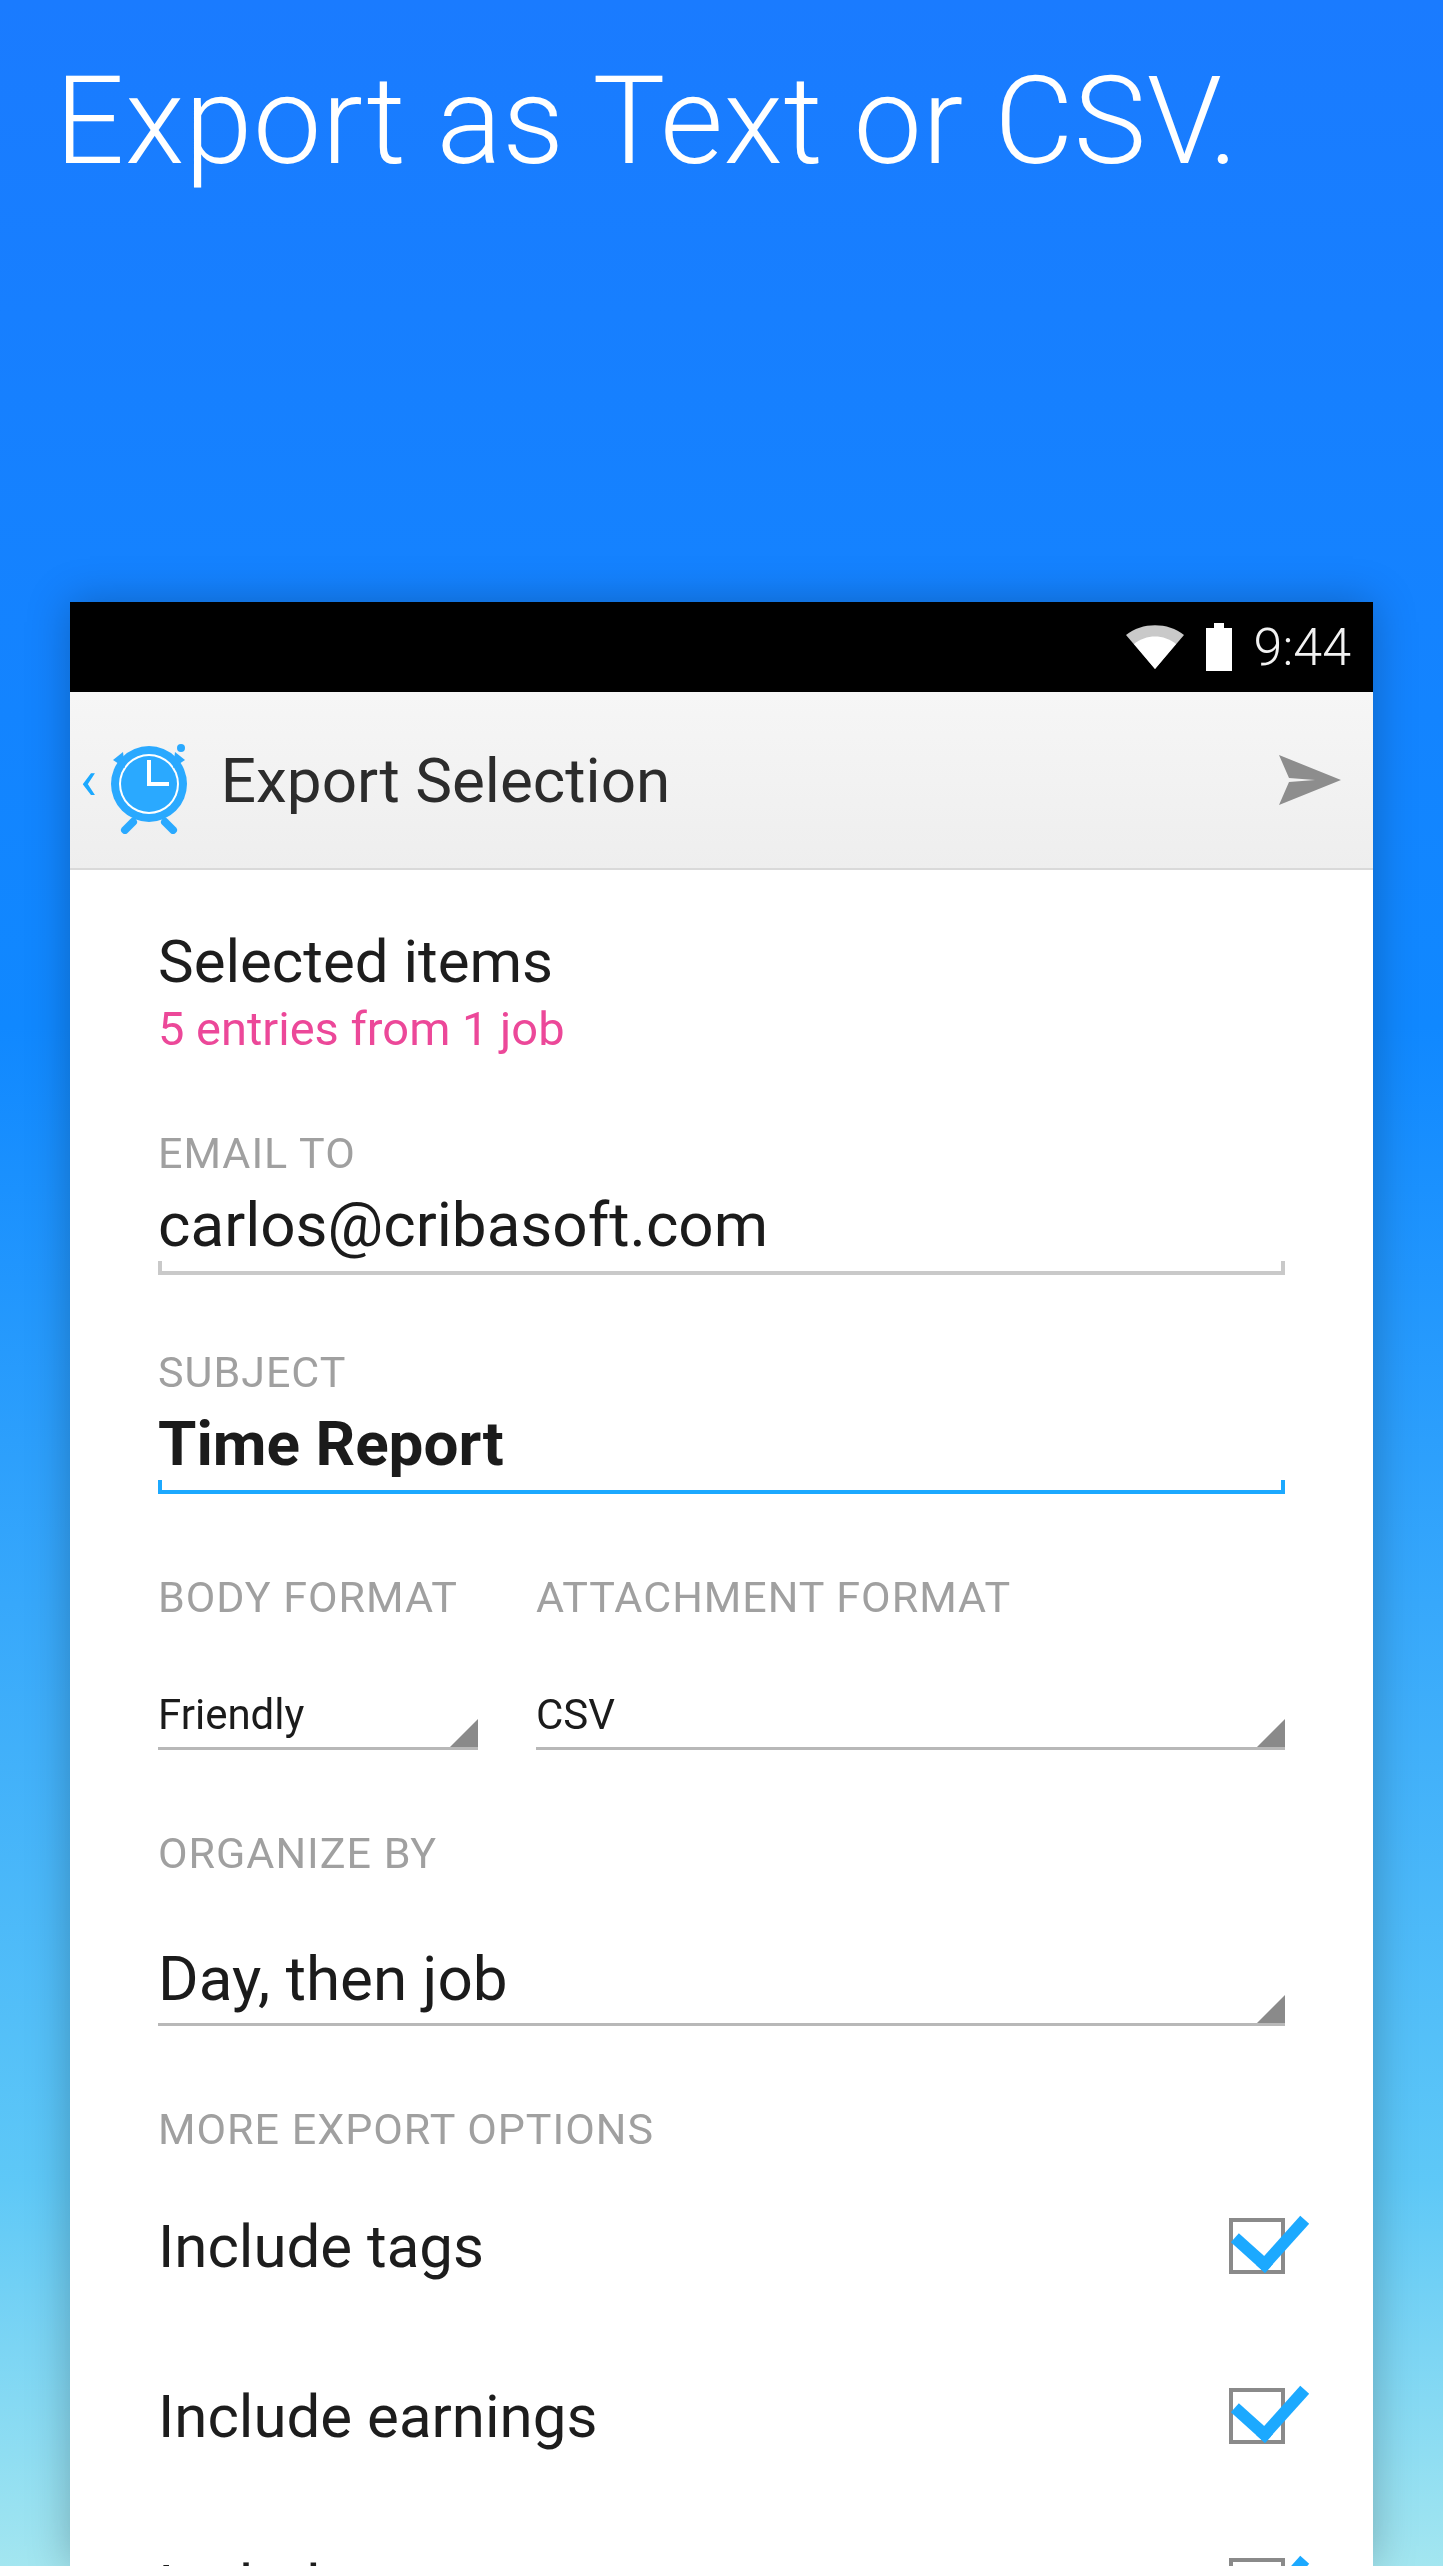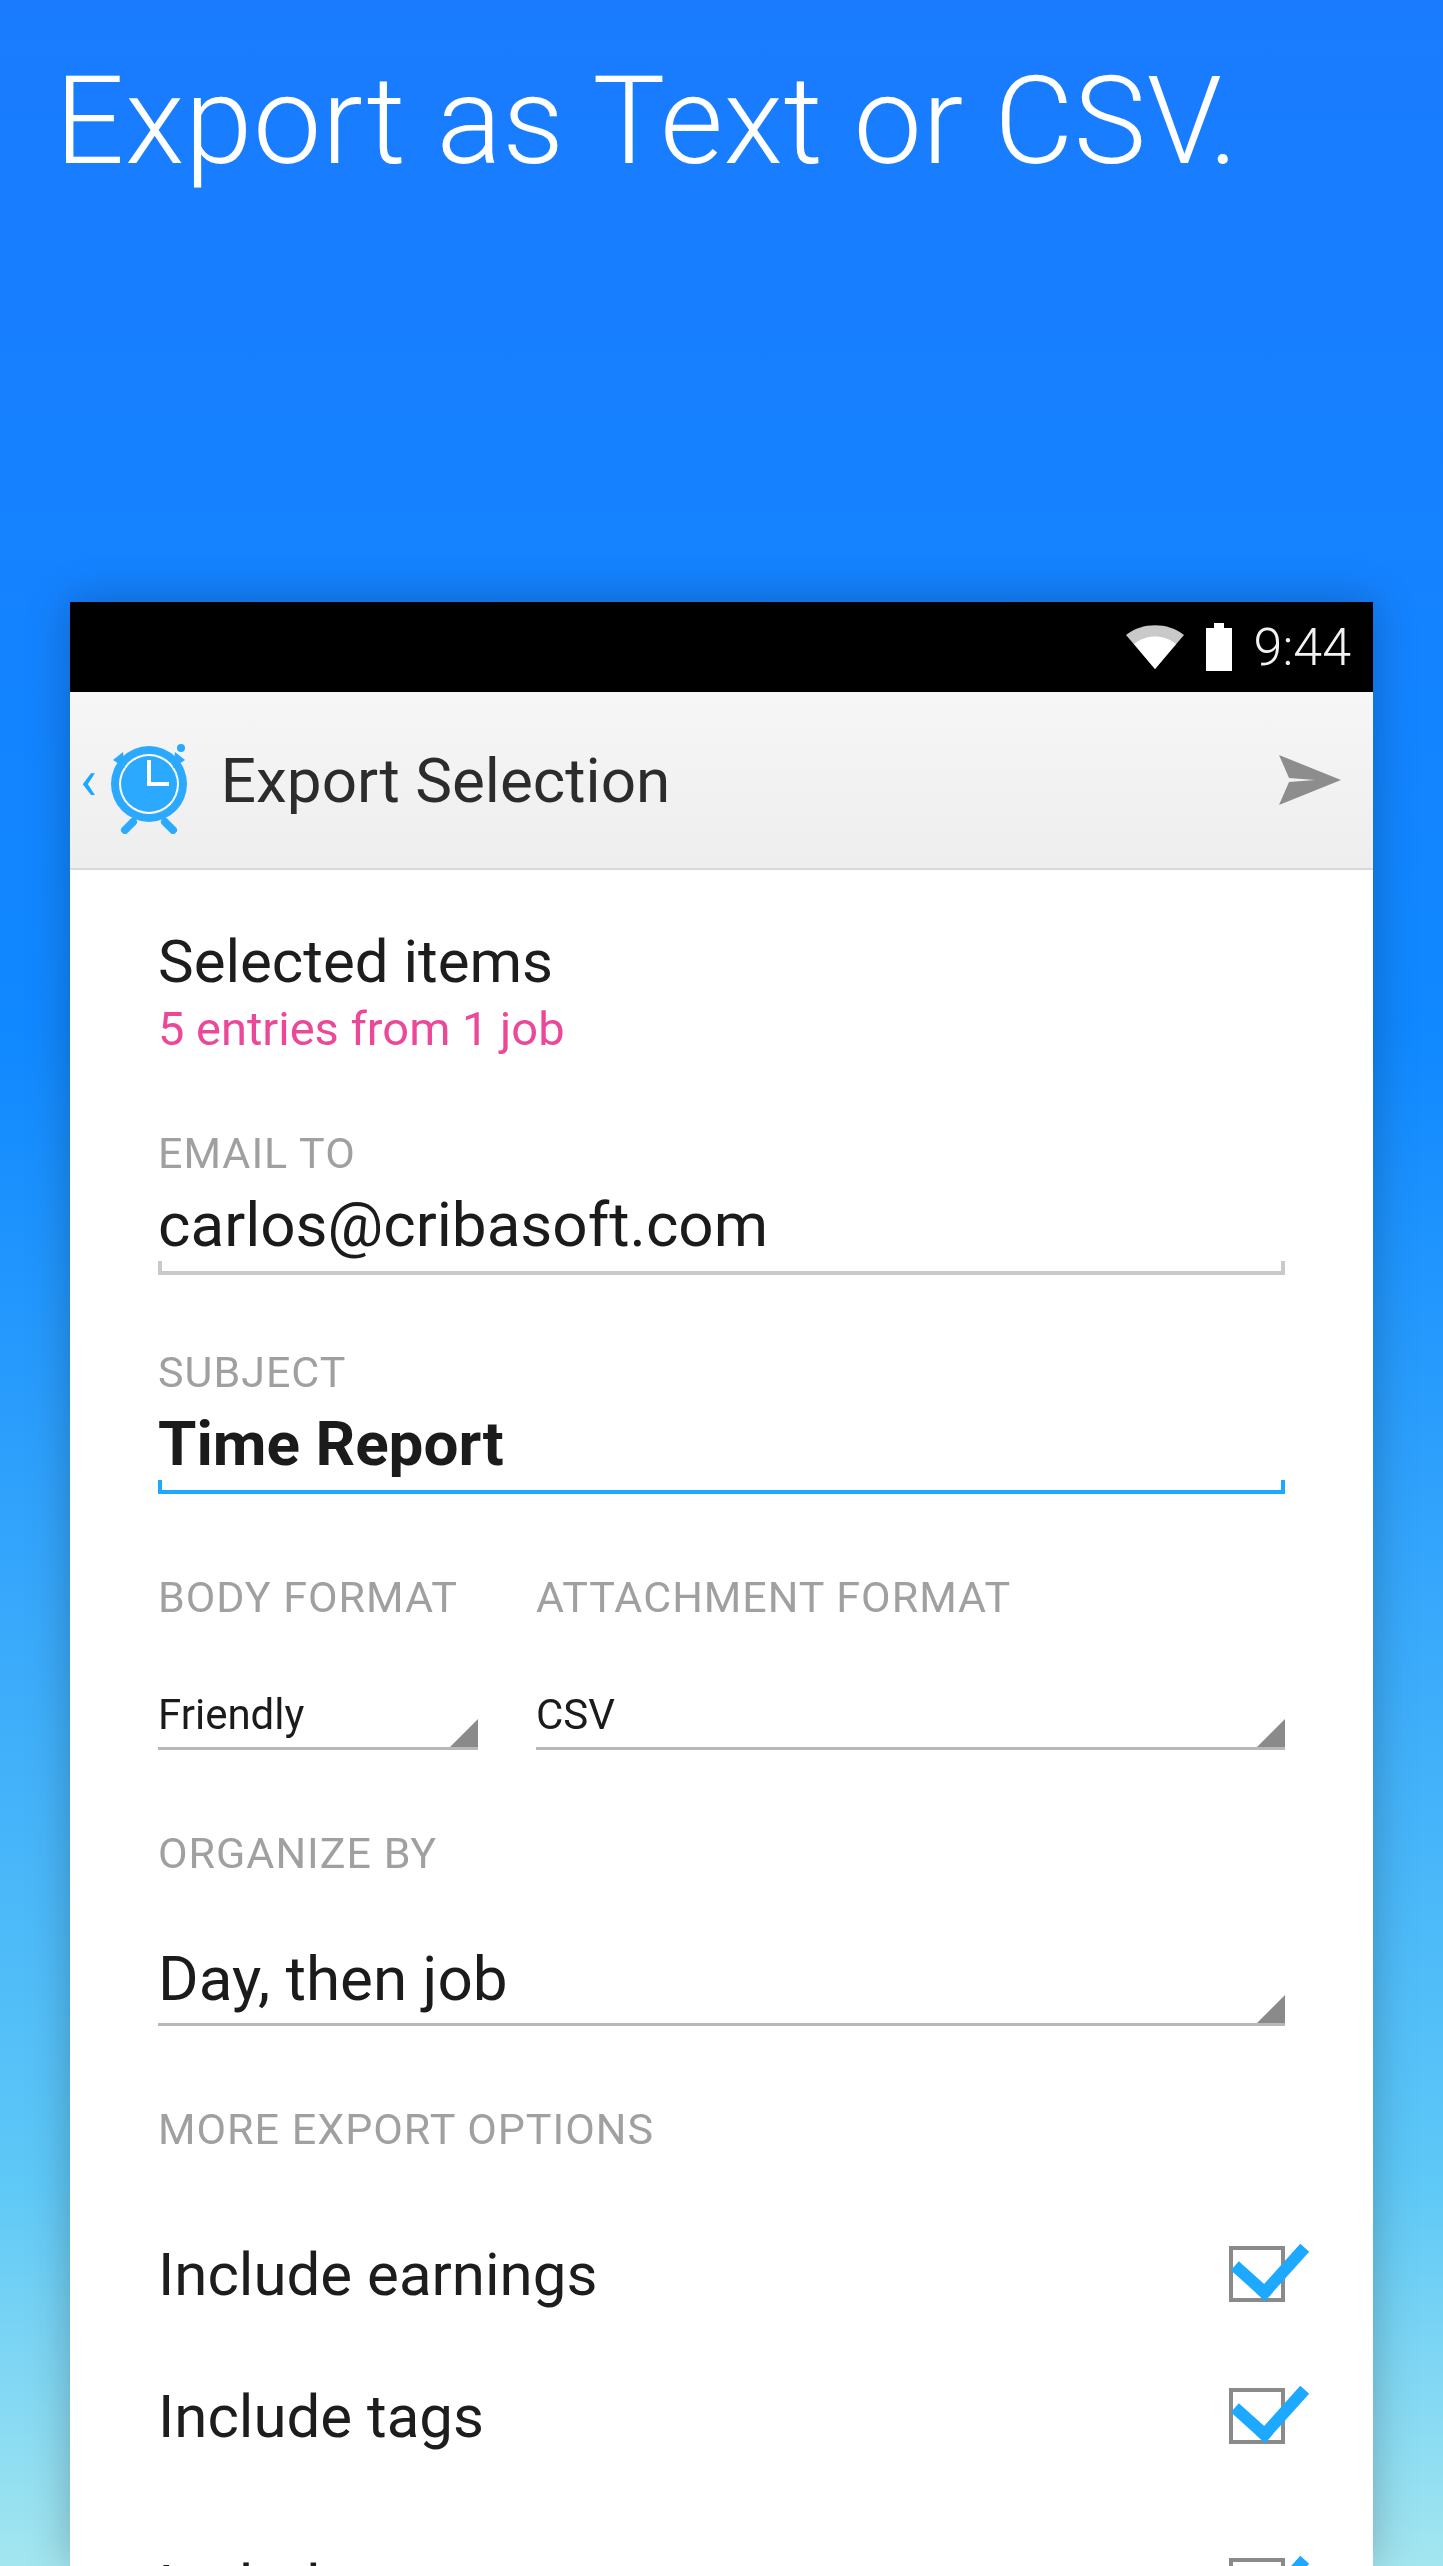--- a/index.html
+++ b/index.html
@@ -315,28 +315,28 @@
     <div class="full-spinner">
       <span>Day, then job</span>
       <span class="tri"></span>
     </div>
 
     <div class="grouplabel">
       <div class="label">MORE EXPORT OPTIONS</div>
     </div>
 
     <div class="opt-block">
+      <div class="opt-row">
+        <div class="opt-label">Include tags</div>
+        <div class="checkbox checked"></div>
+      </div>
       <div class="opt-row" style="margin-top:70px">
         <div class="opt-label">Include earnings</div>
         <div class="checkbox checked"></div>
       </div>
-      <div class="opt-row">
-        <div class="opt-label">Include tags</div>
-        <div class="checkbox checked"></div>
-      </div>
       <div class="opt-row" style="margin-top:70px">
         <div class="opt-label">Include comments</div>
         <div class="checkbox checked"></div>
       </div>
     </div>
 
   </div>
 </div>
 
 </body></html>

